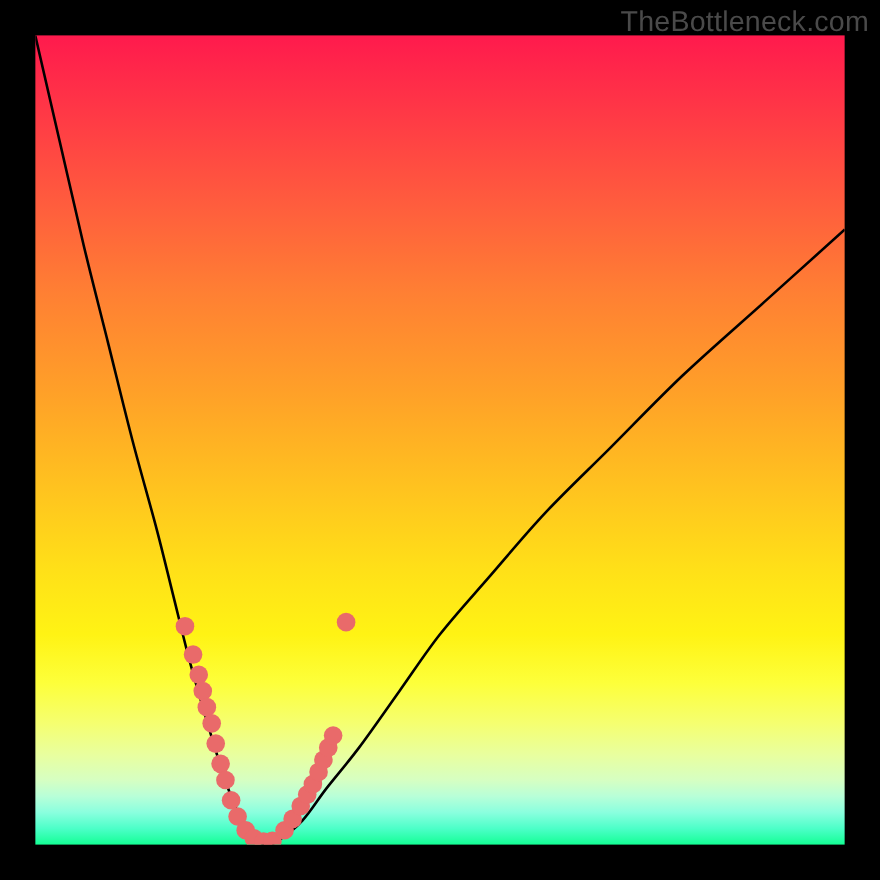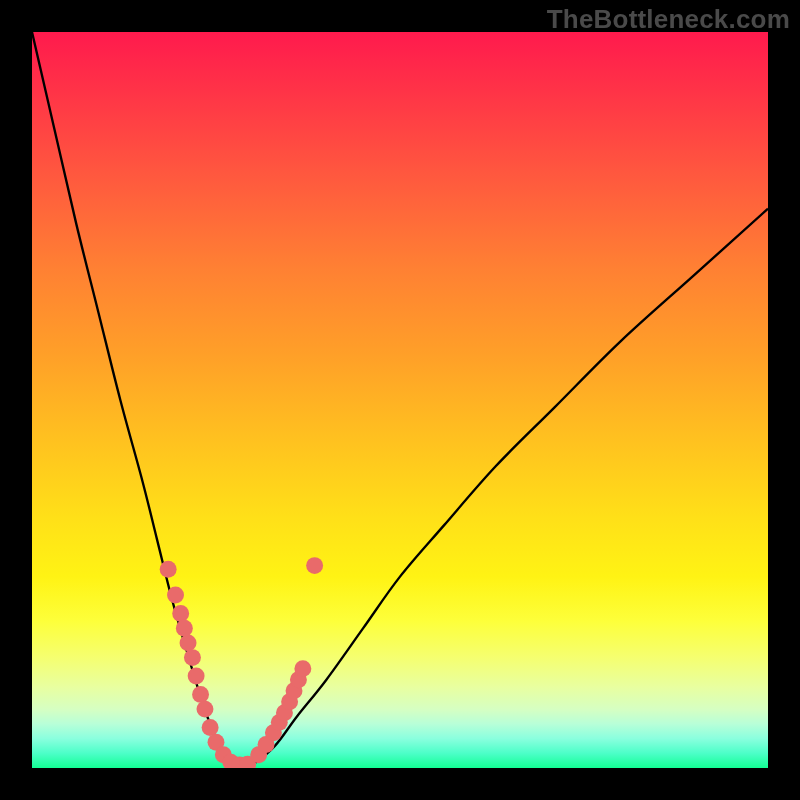--- a/index.html
+++ b/index.html
@@ -50,21 +50,21 @@
   .curve {
     position: absolute;
     inset: 0;
   }
   .watermark {
     position: absolute;
     top: 4px;
     right: 10px;
     color: #4a4a4a;
     font-size: 26px;
-    font-weight: 700;
+    font-weight: 400;
     letter-spacing: 0.2px;
   }
 </style>
 </head>
 <body>
 
 <div class="outer">
   <div class="watermark">TheBottleneck.com</div>
   <div class="plot">
     <div class="gradient"></div>

